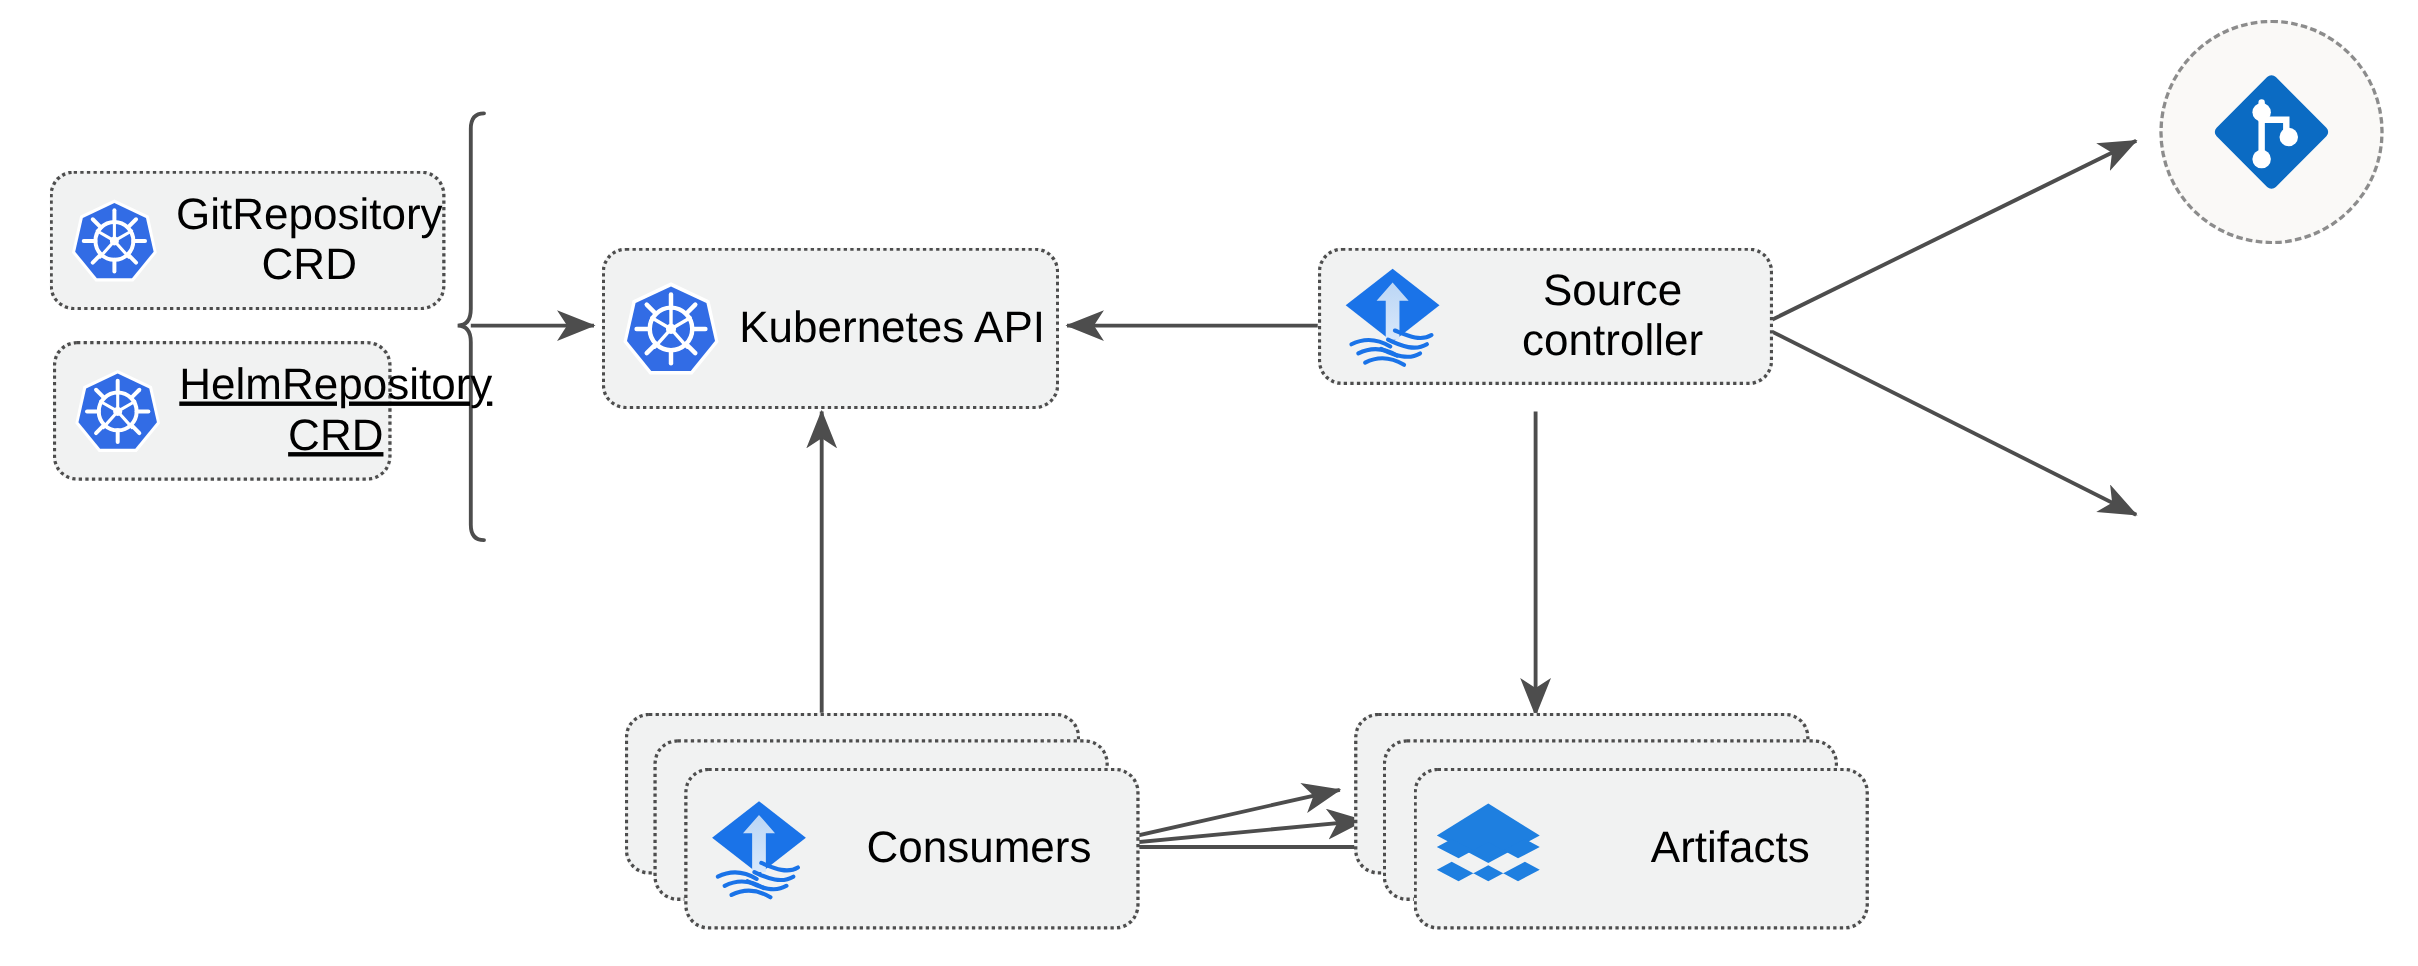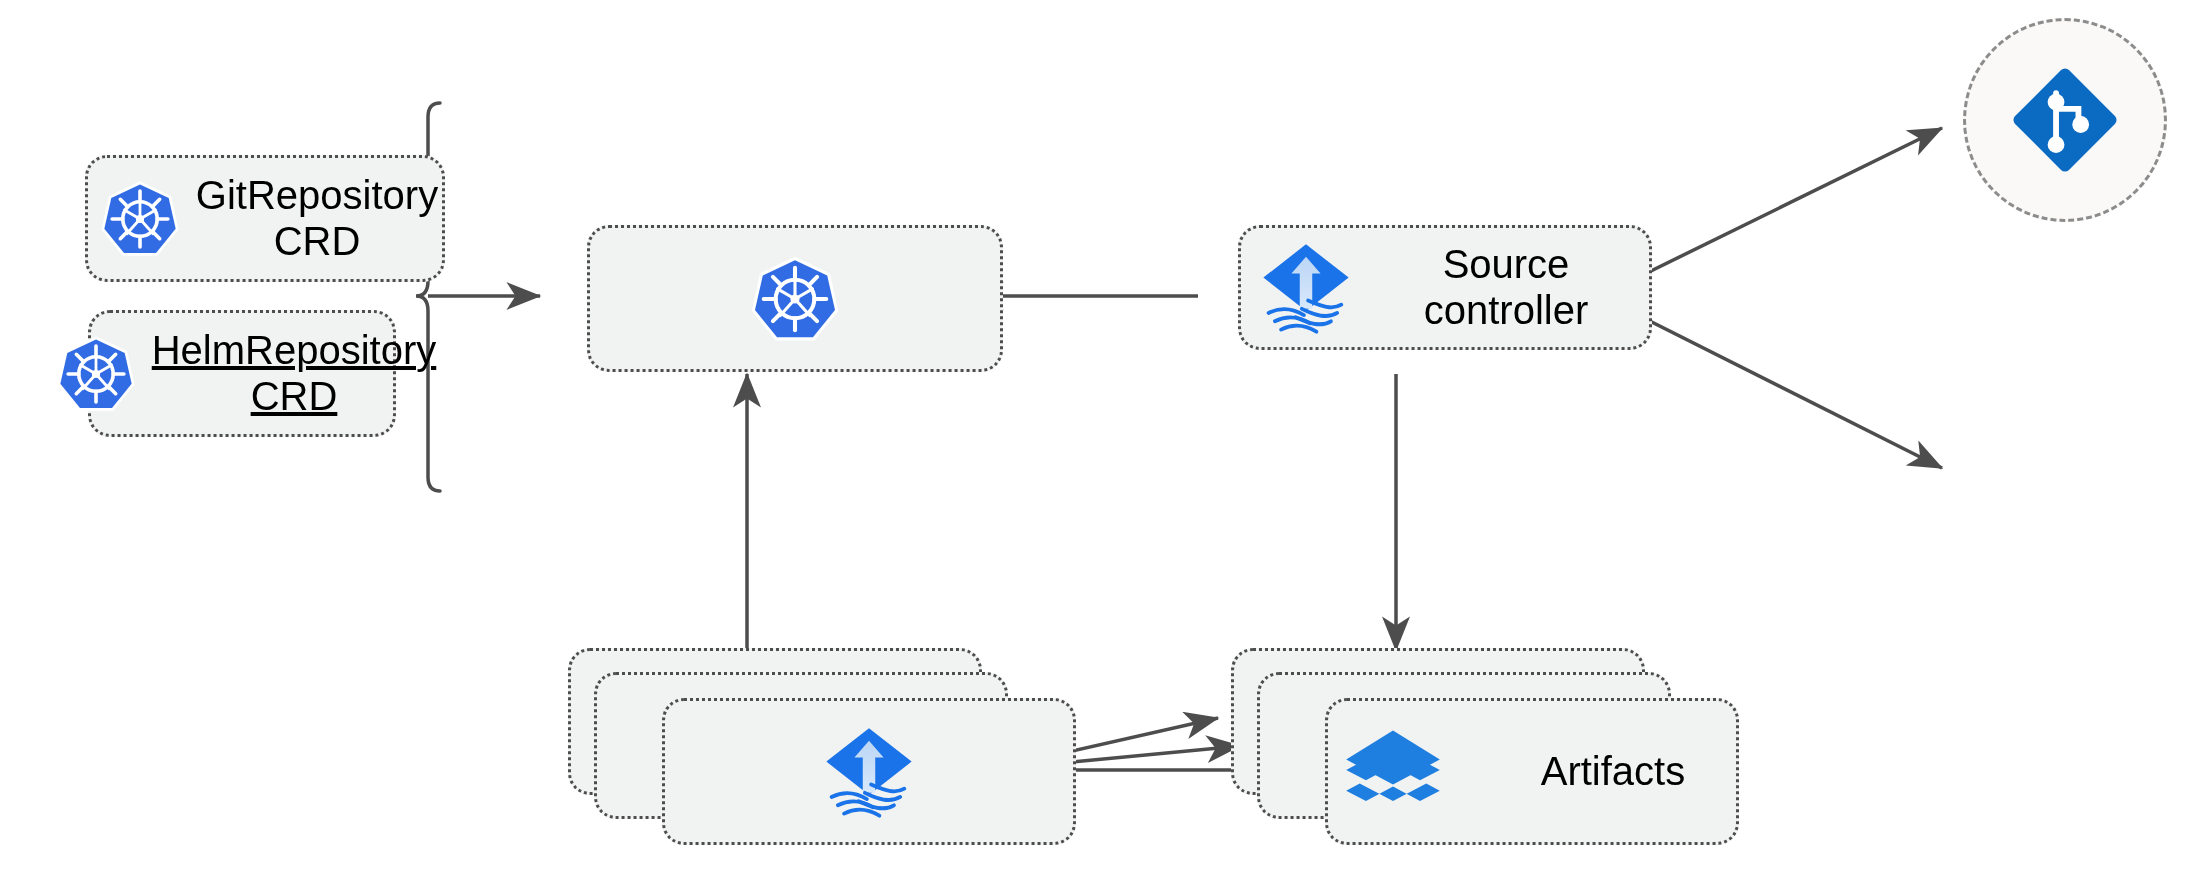--- a/index.html
+++ b/index.html
@@ -21,22 +21,21 @@
   
   .node {
     position: absolute;
     box-sizing: border-box;
     background: #f1f2f2;
     border: 3px dotted #4d4d4d;
     border-radius: 22px;
     display: flex;
     flex-direction: row;
     align-items: center;
-    justify-content: center;
-    margin-left: 40px;
+    justify-content: flex-start;
   }
   .node .label {
     font-size: 40px;
     line-height: 1.14;
     color: #000000;
     text-align: center;
     white-space: pre-line;
     flex: 1 1 auto;
     padding-right: 8px;
   }
@@ -188,20 +187,21 @@
         <g fill="none" stroke="#ffffff" stroke-width="3.4" stroke-linecap="round">
           <line x1="50" y1="50" x2="50" y2="29"></line>
           <line x1="50" y1="50" x2="69" y2="39"></line>
           <line x1="50" y1="50" x2="66" y2="68"></line>
           <line x1="50" y1="50" x2="34" y2="68"></line>
           <line x1="50" y1="50" x2="31" y2="39"></line>
         </g>
         <circle cx="50" cy="50" r="5" fill="#ffffff"></circle>
       </svg>
     </span>
+    <span class="label">Kubernetes API</span>
   </div>
 
   <div class="node" style="left:1198px; top:225px; width:414px; height:125px;">
     <span class="icon-slot" style="width:130px;">
       <svg class="svg-icon" width="104" height="104" viewBox="0 0 100 100">
         <defs>
           <linearGradient id="fluxArrow1" x1="0" y1="0" x2="0" y2="1">
             <stop offset="0%" stop-color="#BBD6F5"></stop>
             <stop offset="100%" stop-color="#D8E8FB"></stop>
           </linearGradient>
@@ -238,20 +238,21 @@
         <g stroke="#1A73E8" stroke-width="3.6" fill="none" stroke-linecap="round">
           <path d="M14 74 C26 68, 38 70, 48 76"></path>
           <path d="M20 82 C32 76, 44 78, 54 84"></path>
           <path d="M26 90 C38 84, 50 86, 60 92"></path>
           <path d="M52 62 C62 66, 74 72, 84 66"></path>
           <path d="M46 70 C58 76, 70 80, 80 74"></path>
           <path d="M40 78 C52 84, 64 88, 74 82"></path>
         </g>
       </svg>
     </span>
+    <span class="label">Consumers</span>
   </div>
 
   <div class="ghost" style="left:1231px; top:648px; width:414px; height:147px;"></div>
   <div class="ghost" style="left:1257px; top:672px; width:414px; height:147px;"></div>
   <div class="node" style="left:1285px; top:698px; width:414px; height:147px;gap:40px;">
     <span class="icon-slot" style="width:130px;">
       <svg class="svg-icon" width="104" height="104" viewBox="0 0 100 100">
         <path d="M50 10 L95 38 L50 62 L5 38 Z" fill="#1E7FE0"></path>
         <path d="M50 44 L24 58 L5 48 L18 41 L50 58 L82 41 L95 48 L76 58 Z" fill="#1E7FE0"></path>
         <path d="M50 64 L24 78 L5 68 L18 61 L50 78 L82 61 L95 68 L76 78 Z" fill="#1E7FE0"></path>

